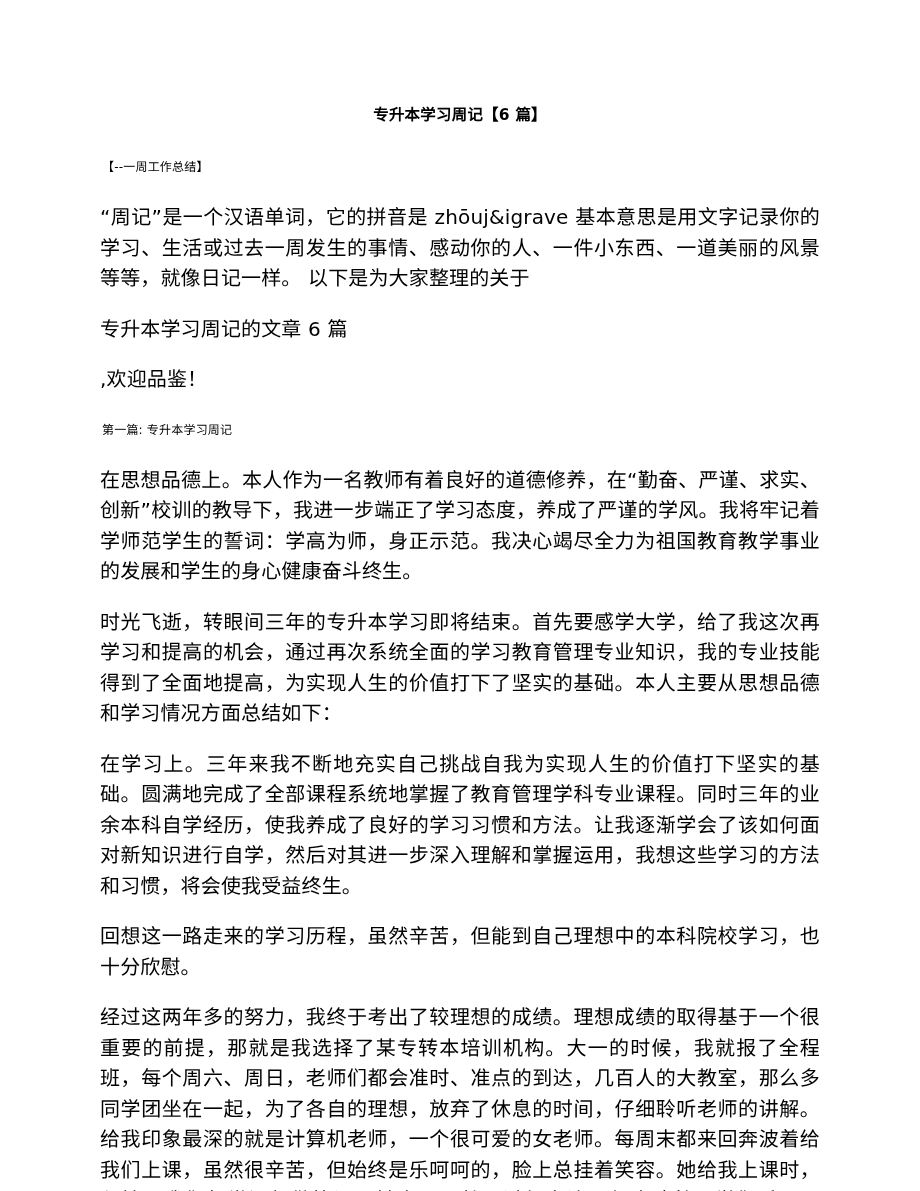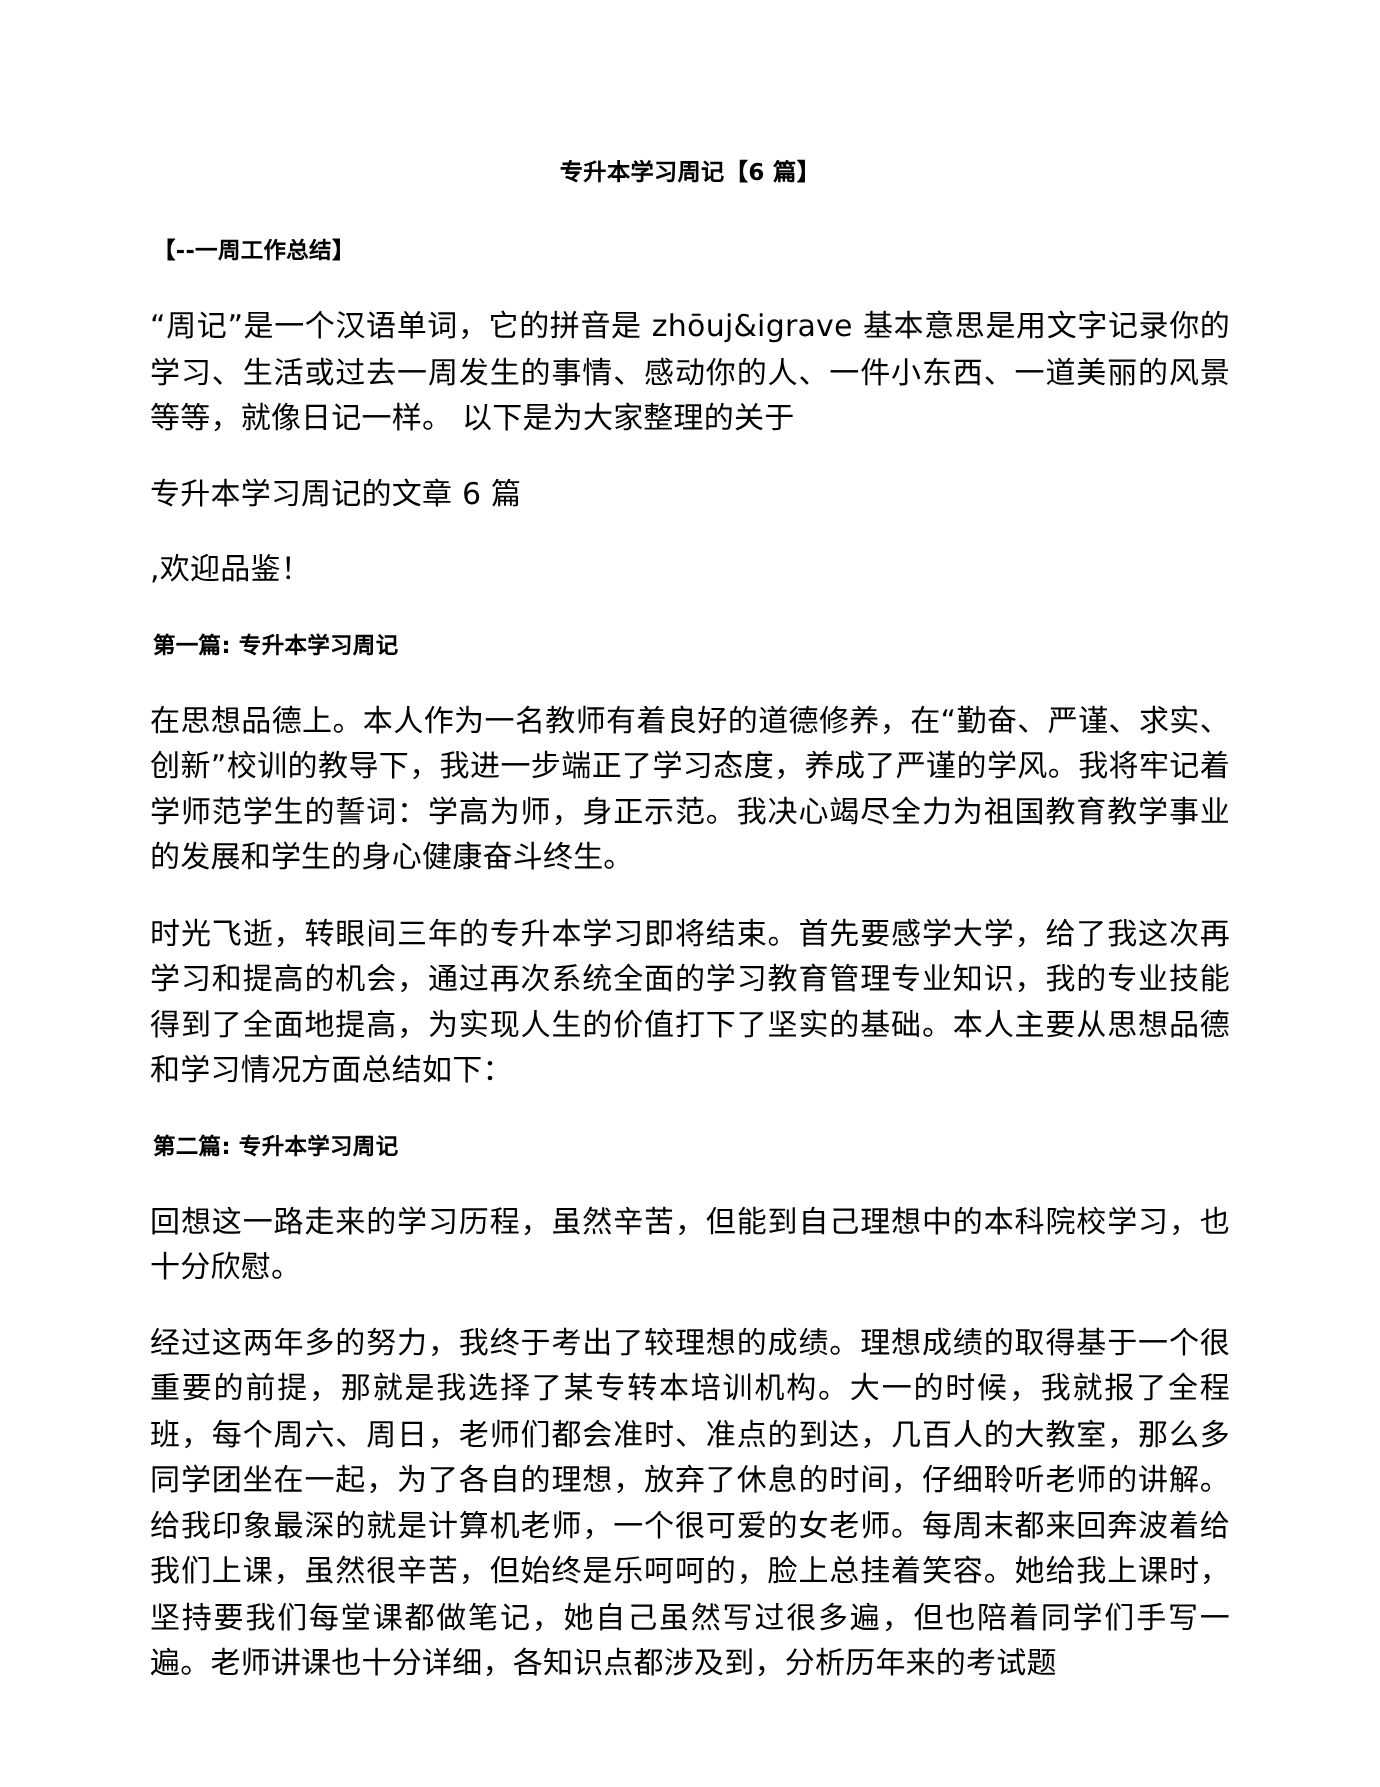--- a/index.html
+++ b/index.html
@@ -25,23 +25,23 @@
   }
   .doc-title {
     font-size: 15.5px;
     line-height: 30px;
     font-weight: 700;
     letter-spacing: 0.2px;
     margin: 0 0 22px 0;
     text-align: center;
   }
   .section-head {
-    font-size: 15px;
+    font-size: 12px;
     line-height: 30px;
-    font-weight: 700;
+    font-weight: 400;
     letter-spacing: 0.2px;
     margin: 0 0 20px 0;
     padding-left: 2px;
   }
   p.para {
     font-size: 20px;
     line-height: 30.5px;
     font-weight: 400;
     letter-spacing: 0.15px;
     margin: 16px 0 20px 0;
@@ -71,21 +71,21 @@
   <p class="para short">专升本学习周记的文章 6 篇</p>
 
   <p class="para short">,欢迎品鉴！</p>
 
   <div class="section-head">第一篇: 专升本学习周记</div>
 
   <p class="para">在思想品德上。本人作为一名教师有着良好的道德修养，在“勤奋、严谨、求实、创新”校训的教导下，我进一步端正了学习态度，养成了严谨的学风。我将牢记着学师范学生的誓词：学高为师，身正示范。我决心竭尽全力为祖国教育教学事业的发展和学生的身心健康奋斗终生。</p>
 
   <p class="para">时光飞逝，转眼间三年的专升本学习即将结束。首先要感学大学，给了我这次再学习和提高的机会，通过再次系统全面的学习教育管理专业知识，我的专业技能得到了全面地提高，为实现人生的价值打下了坚实的基础。本人主要从思想品德和学习情况方面总结如下：</p>
 
+  <p class="para">在学习上。三年来我不断地充实自己挑战自我为实现人生的价值打下坚实的基础。圆满地完成了全部课程系统地掌握了教育管理学科专业课程。同时三年的业余本科自学经历，使我养成了良好的学习习惯和方法。让我逐渐学会了该如何面对新知识进行自学，然后对其进一步深入理解和掌握运用，我想这些学习的方法和习惯，将会使我受益终生。</p>
 
 
-  <div class="section-head">第二篇: 专升本学习周记</div>
 
   <p class="para">回想这一路走来的学习历程，虽然辛苦，但能到自己理想中的本科院校学习，也十分欣慰。</p>
 
   <p class="para">经过这两年多的努力，我终于考出了较理想的成绩。理想成绩的取得基于一个很重要的前提，那就是我选择了某专转本培训机构。大一的时候，我就报了全程班，每个周六、周日，老师们都会准时、准点的到达，几百人的大教室，那么多同学团坐在一起，为了各自的理想，放弃了休息的时间，仔细聆听老师的讲解。给我印象最深的就是计算机老师，一个很可爱的女老师。每周末都来回奔波着给我们上课，虽然很辛苦，但始终是乐呵呵的，脸上总挂着笑容。她给我上课时，坚持要我们每堂课都做笔记，她自己虽然写过很多遍，但也陪着同学们手写一遍。老师讲课也十分详细，各知识点都涉及到，分析历年来的考试题</p>
 
 </div>
 
 </body></html>

